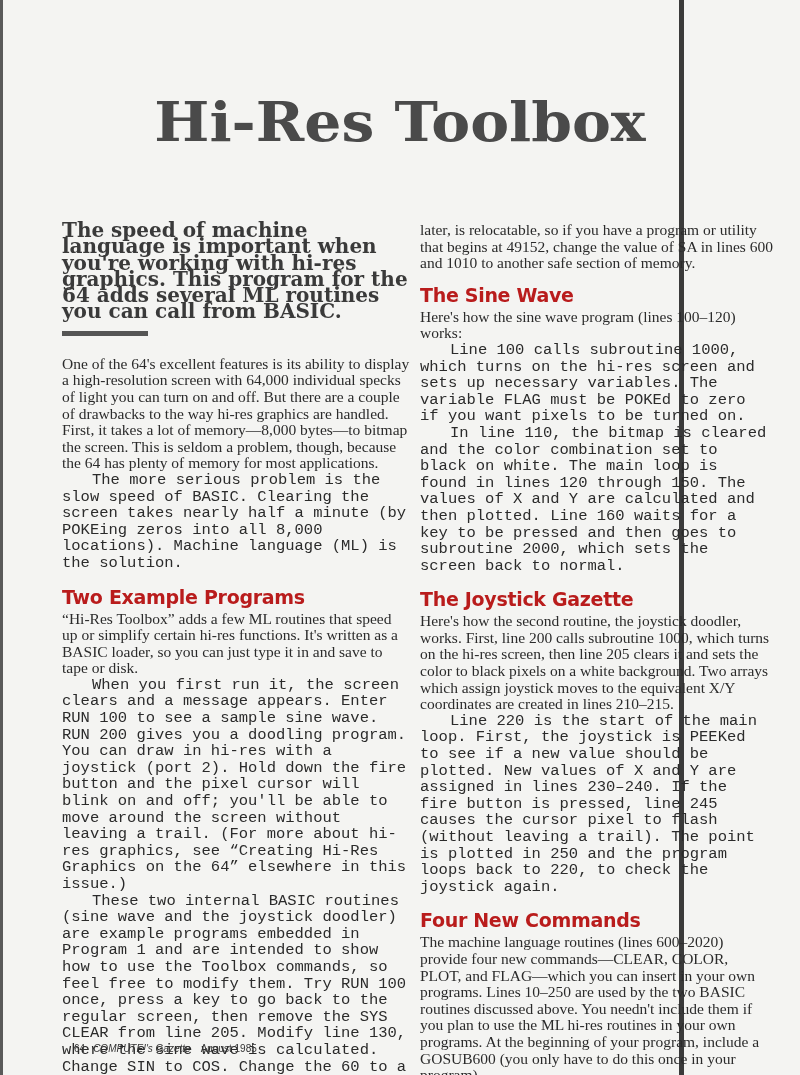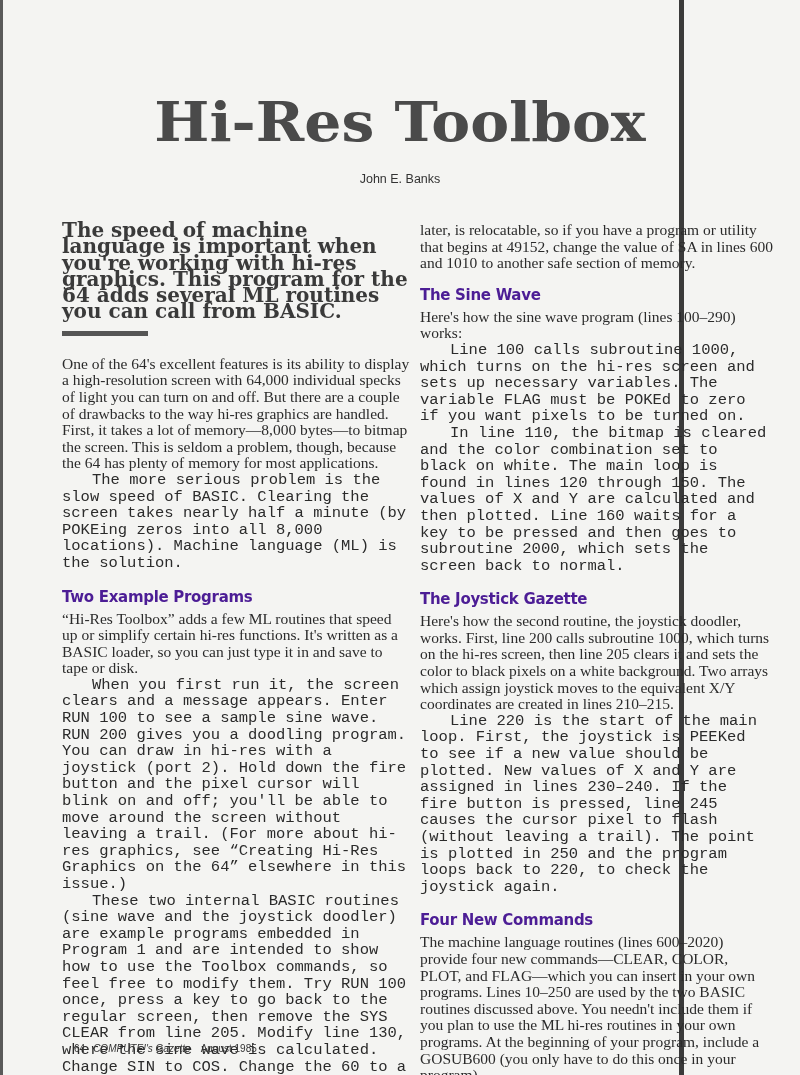--- a/index.html
+++ b/index.html
@@ -31,60 +31,59 @@
     .deck {
       font-family: "DejaVu Serif", serif; font-weight: bold; font-size: 20px; line-height: 16.3px;
       color: #3a3a3a; margin: 0;
     }
     .deck-rule { width: 86px; height: 5px; background: #555; margin: 11px 0 20px 0; }
 
     p { margin: 0; text-align: left; }
     p.indent { text-indent: 30px; font-family: Liberation Mono, monospace; }
 
     h2 {
-      font-family: "DejaVu Sans", sans-serif; font-weight: bold; font-size: 15px;
-      color: #4c1d95; margin: 14px 0 3px 0; line-height: 22px; letter-spacing: -0.3px;
+      font-family: "DejaVu Sans", sans-serif; font-weight: bold; font-size: 19px;
+      color: #b91c1c; margin: 14px 0 3px 0; line-height: 22px; letter-spacing: -0.3px;
     }
     .col-right h2.first { margin-top: 12px; }
 
     .footer {
       position: absolute; left: 62px; top: 1043px;
       font-family: "Liberation Sans", sans-serif; font-size: 10px; color: #333; padding-left: 12px;
     }
     .footer .pub { font-style: italic; margin: 0 10px 0 8px; }
   </style>
 </head>
 <body>
 
 <div class="page">
   <div class="edge-left"></div>
   <div class="edge-right"></div>
 
   <div class="title">Hi-Res Toolbox</div>
-  <div class="byline">John E. Banks</div>
 
   <div class="col col-left">
     <p class="deck">The speed of machine language is important when you're working with hi-res graphics. This program for the 64 adds several ML routines you can call from BASIC.</p>
     <div class="deck-rule"></div>
 
     <p>One of the 64's excellent features is its ability to display a high-resolution screen with 64,000 individual specks of light you can turn on and off. But there are a couple of drawbacks to the way hi-res graphics are handled. First, it takes a lot of memory—8,000 bytes—to bitmap the screen. This is seldom a problem, though, because the 64 has plenty of memory for most applications.</p>
     <p class="indent">The more serious problem is the slow speed of BASIC. Clearing the screen takes nearly half a minute (by POKEing zeros into all 8,000 locations). Machine language (ML) is the solution.</p>
 
     <h2>Two Example Programs</h2>
     <p>“Hi-Res Toolbox” adds a few ML routines that speed up or simplify certain hi-res functions. It's written as a BASIC loader, so you can just type it in and save to tape or disk.</p>
     <p class="indent">When you first run it, the screen clears and a message appears. Enter RUN 100 to see a sample sine wave. RUN 200 gives you a doodling program. You can draw in hi-res with a joystick (port 2). Hold down the fire button and the pixel cursor will blink on and off; you'll be able to move around the screen without leaving a trail. (For more about hi-res graphics, see “Creating Hi-Res Graphics on the 64” elsewhere in this issue.)</p>
     <p class="indent">These two internal BASIC routines (sine wave and the joystick doodler) are example programs embedded in Program 1 and are intended to show how to use the Toolbox commands, so feel free to modify them. Try RUN 100 once, press a key to go back to the regular screen, then remove the SYS CLEAR from line 205. Modify line 130, where the sine wave is calculated. Change SIN to COS. Change the 60 to a 30, or the (X/10) to (X/8). You could also revise the main loop to clear the hi-res screen if f1 is pressed, or add new routines for plotting circles and squares.</p>
     <p class="indent">The machine language portion, discussed</p>
   </div>
 
   <div class="col col-right">
     <p>later, is relocatable, so if you have a program or utility that begins at 49152, change the value of SA in lines 600 and 1010 to another safe section of memory.</p>
 
     <h2 class="first">The Sine Wave</h2>
-    <p>Here's how the sine wave program (lines 100–290) works:</p>
+    <p>Here's how the sine wave program (lines 100–120) works:</p>
     <p class="indent">Line 100 calls subroutine 1000, which turns on the hi-res screen and sets up necessary variables. The variable FLAG must be POKEd to zero if you want pixels to be turned on.</p>
     <p class="indent">In line 110, the bitmap is cleared and the color combination set to black on white. The main loop is found in lines 120 through 150. The values of X and Y are calculated and then plotted. Line 160 waits for a key to be pressed and then goes to subroutine 2000, which sets the screen back to normal.</p>
 
     <h2>The Joystick Gazette</h2>
     <p>Here's how the second routine, the joystick doodler, works. First, line 200 calls subroutine 1000, which turns on the hi-res screen, then line 205 clears it and sets the color to black pixels on a white background. Two arrays which assign joystick moves to the equivalent X/Y coordinates are created in lines 210–215.</p>
     <p class="indent">Line 220 is the start of the main loop. First, the joystick is PEEKed to see if a new value should be plotted. New values of X and Y are assigned in lines 230–240. If the fire button is pressed, line 245 causes the cursor pixel to flash (without leaving a trail). The point is plotted in 250 and the program loops back to 220, to check the joystick again.</p>
 
     <h2>Four New Commands</h2>
     <p>The machine language routines (lines 600–2020) provide four new commands—CLEAR, COLOR, PLOT, and FLAG—which you can insert in your own programs. Lines 10–250 are used by the two BASIC routines discussed above. You needn't include them if you plan to use the ML hi-res routines in your own programs. At the beginning of your program, include a GOSUB600 (you only have to do this once in your program).</p>
   </div>

